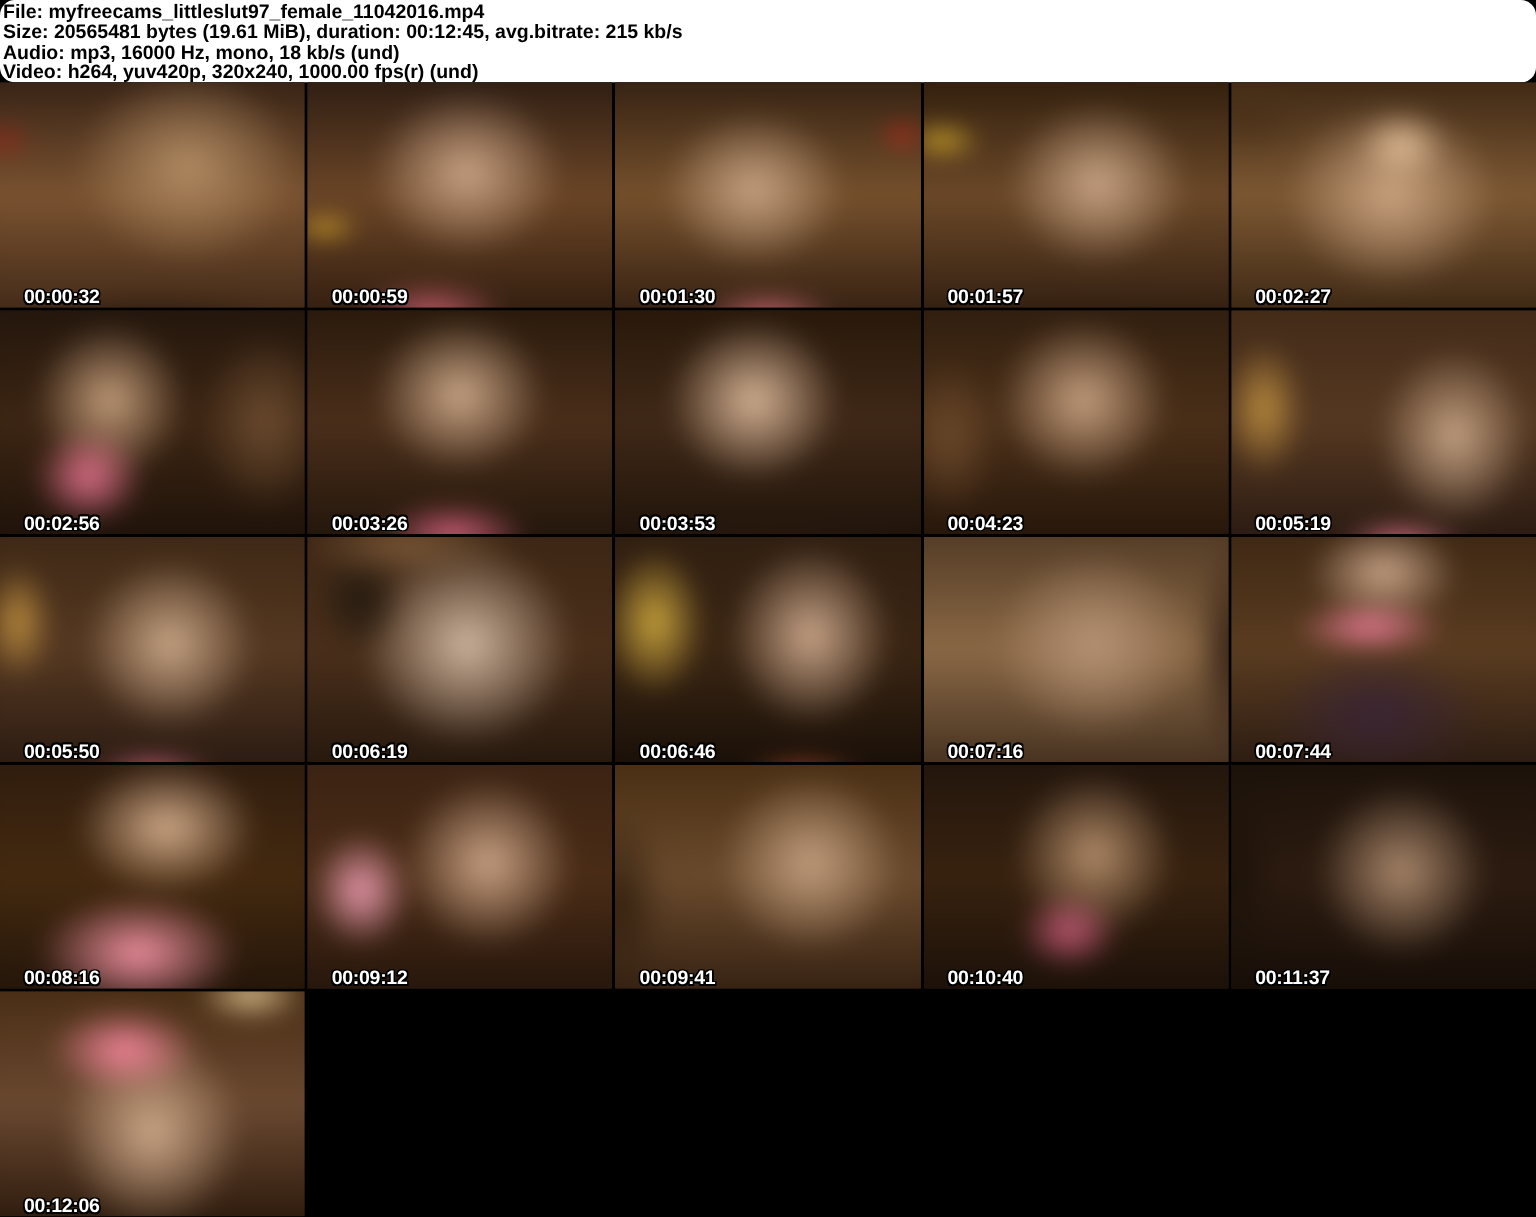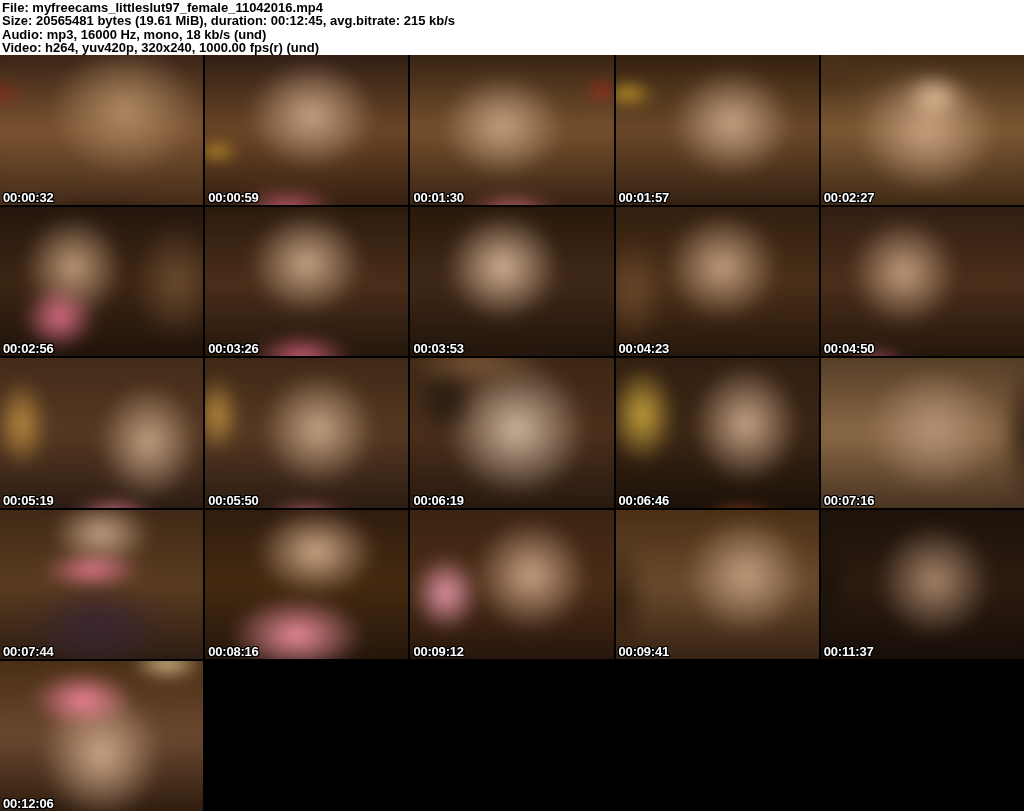--- a/index.html
+++ b/index.html
@@ -16,20 +16,21 @@
     width: 1024px;
     height: 55px;
     background: #ffffff;
     color: #000000;
     font-weight: bold;
     font-size: 13px;
     line-height: 13.4px;
     padding: 1px 0 0 2px;
     white-space: nowrap;
     overflow: hidden;
+    border-radius: 10px;
   }
   .grid {
     display: grid;
     grid-template-columns: repeat(5, 1fr);
     grid-template-rows: repeat(5, 1fr);
     gap: 2px;
     width: 1024px;
     height: 756px;
     background: #000;
   }
@@ -38,21 +39,21 @@
     overflow: hidden;
     background: #2a1a10;
   }
   .art {
     position: absolute;
     inset: -16px;
     filter: blur(7px);
   }
   .ts {
     position: absolute;
-    left: 3px;
+    left: 16px;
     bottom: 1px;
     z-index: 2;
     color: #ffffff;
     font-weight: bold;
     font-size: 13px;
     letter-spacing: -0.2px;
     line-height: 1;
     text-shadow:
       -1px -1px 0 #000, 1px -1px 0 #000,
       -1px 1px 0 #000, 1px 1px 0 #000,
@@ -105,24 +106,20 @@
       <span class="ts">00:03:26</span>
     </div>
     <div class="thumb">
       <div class="art" style="background: radial-gradient(50% 20% at 50% 98%, rgb(42, 26, 16) 0%, rgba(0, 0, 0, 0) 72%), radial-gradient(34% 42% at 46% 42%, rgb(212, 178, 148) 0%, rgba(0, 0, 0, 0) 72%), linear-gradient(rgb(36, 21, 8) 0%, rgb(63, 40, 23) 50%, rgb(26, 16, 8) 100%);"></div>
       <span class="ts">00:03:53</span>
     </div>
     <div class="thumb">
       <div class="art" style="background: radial-gradient(20% 40% at 14% 55%, rgb(106, 72, 42) 0%, rgba(0, 0, 0, 0) 72%), radial-gradient(34% 42% at 52% 42%, rgb(196, 158, 126) 0%, rgba(0, 0, 0, 0) 72%), linear-gradient(rgb(44, 27, 13) 0%, rgb(74, 47, 24) 50%, rgb(32, 18, 8) 100%);"></div>
       <span class="ts">00:04:23</span>
     </div>
-    <div class="thumb">
-      <div class="art" style="background: radial-gradient(20% 14% at 30% 96%, rgb(176, 85, 112) 0%, rgba(0, 0, 0, 0) 72%), radial-gradient(32% 42% at 42% 45%, rgb(194, 156, 124) 0%, rgba(0, 0, 0, 0) 72%), linear-gradient(rgb(44, 27, 16) 0%, rgb(74, 46, 26) 50%, rgb(30, 18, 9) 100%);"></div>
-      <span class="ts">00:04:50</span>
-    </div>
 
     <div class="thumb">
       <div class="art" style="background: radial-gradient(25% 15% at 55% 96%, rgb(224, 122, 140) 0%, rgba(0, 0, 0, 0) 72%), radial-gradient(16% 35% at 16% 45%, rgb(185, 138, 62) 0%, rgba(0, 0, 0, 0) 72%), radial-gradient(30% 45% at 70% 55%, rgb(194, 160, 130) 0%, rgba(0, 0, 0, 0) 72%), linear-gradient(rgb(63, 40, 23) 0%, rgb(85, 56, 33) 50%, rgb(36, 22, 16) 100%);"></div>
       <span class="ts">00:05:19</span>
     </div>
     <div class="thumb">
       <div class="art" style="background: radial-gradient(26% 14% at 50% 97%, rgb(208, 106, 128) 0%, rgba(0, 0, 0, 0) 72%), radial-gradient(14% 30% at 12% 40%, rgb(185, 138, 62) 0%, rgba(0, 0, 0, 0) 72%), radial-gradient(34% 44% at 55% 48%, rgb(198, 164, 133) 0%, rgba(0, 0, 0, 0) 72%), linear-gradient(rgb(58, 37, 19) 0%, rgb(85, 56, 33) 50%, rgb(36, 22, 16) 100%);"></div>
       <span class="ts">00:05:50</span>
     </div>
     <div class="thumb">
@@ -149,20 +146,24 @@
     <div class="thumb">
       <div class="art" style="background: radial-gradient(20% 30% at 22% 55%, rgb(232, 152, 172) 0%, rgba(0, 0, 0, 0) 72%), radial-gradient(34% 44% at 58% 45%, rgb(200, 161, 132) 0%, rgba(0, 0, 0, 0) 72%), linear-gradient(rgb(56, 33, 18) 0%, rgb(74, 44, 22) 50%, rgb(32, 18, 10) 100%);"></div>
       <span class="ts">00:09:12</span>
     </div>
     <div class="thumb">
       <div class="art" style="background: radial-gradient(18% 50% at 8% 60%, rgb(51, 32, 15) 0%, rgba(0, 0, 0, 0) 72%), radial-gradient(36% 46% at 62% 45%, rgb(192, 156, 124) 0%, rgba(0, 0, 0, 0) 72%), linear-gradient(rgb(67, 41, 15) 0%, rgb(106, 74, 44) 50%, rgb(44, 26, 14) 100%);"></div>
       <span class="ts">00:09:41</span>
     </div>
 
     <div class="thumb">
+      <div class="art" style="background: radial-gradient(20% 20% at 48% 70%, rgb(192, 88, 116) 0%, rgba(0, 0, 0, 0) 72%), radial-gradient(32% 42% at 55% 42%, rgb(176, 138, 104) 0%, rgba(0, 0, 0, 0) 72%), linear-gradient(rgb(31, 19, 12) 0%, rgb(56, 34, 15) 50%, rgb(22, 13, 7) 100%);"></div>
+      <span class="ts">00:10:40</span>
+    </div>
+    <div class="thumb">
       <div class="art" style="background: radial-gradient(15% 60% at 8% 50%, rgb(28, 18, 9) 0%, rgba(0, 0, 0, 0) 72%), radial-gradient(34% 44% at 55% 48%, rgb(168, 134, 106) 0%, rgba(0, 0, 0, 0) 72%), linear-gradient(rgb(25, 16, 9) 0%, rgb(44, 27, 16) 50%, rgb(18, 11, 6) 100%);"></div>
       <span class="ts">00:11:37</span>
     </div>
     <div class="thumb">
       <div class="art" style="background: radial-gradient(22% 14% at 78% 10%, rgb(216, 188, 140) 0%, rgba(0, 0, 0, 0) 72%), radial-gradient(30% 22% at 42% 30%, rgb(244, 132, 154) 0%, rgba(0, 0, 0, 0) 72%), radial-gradient(36% 50% at 50% 60%, rgb(203, 166, 135) 0%, rgba(0, 0, 0, 0) 72%), linear-gradient(rgb(67, 41, 15) 0%, rgb(106, 72, 48) 50%, rgb(36, 20, 8) 100%);"></div>
       <span class="ts">00:12:06</span>
     </div>
 
   </div>
 </div>

